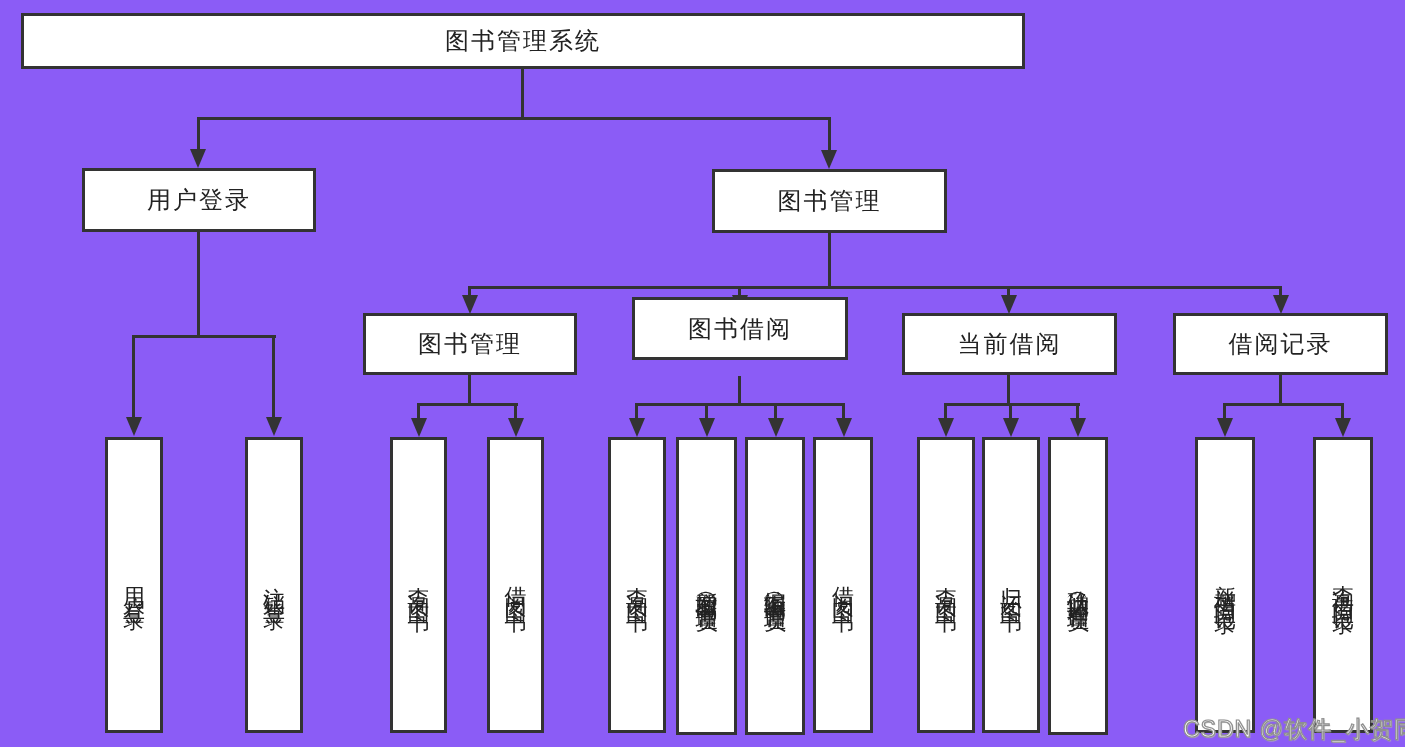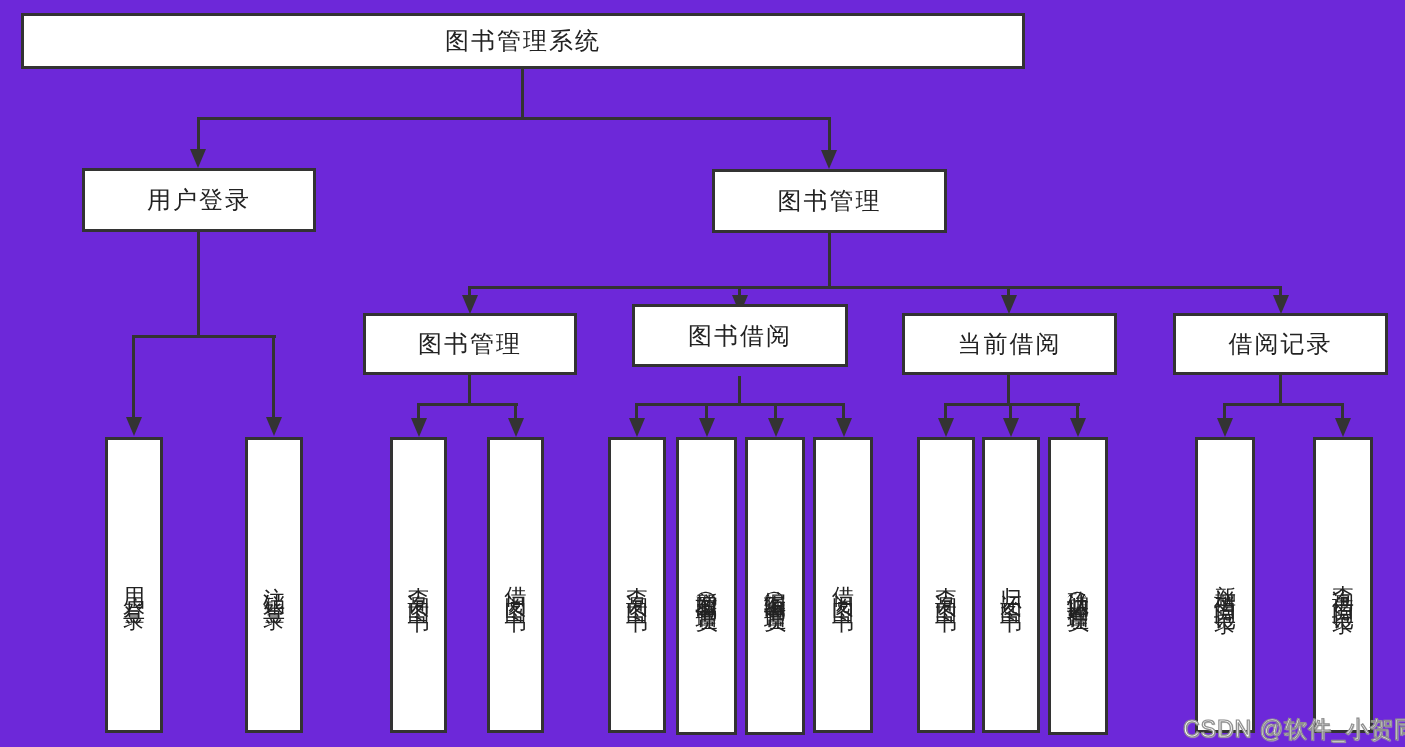--- a/index.html
+++ b/index.html
@@ -1,17 +1,17 @@
 <!DOCTYPE html>
 <html><head>
 <meta charset="utf-8">
 <style>
   html,body{margin:0;padding:0;background:#ffffff;}
   #canvas{
-    position:relative;width:1405px;height:747px;background:#6d28d9;overflow:hidden;
+    position:relative;width:1405px;height:747px;background:#8b5cf6;overflow:hidden;
     font-family:"Liberation Sans","DejaVu Sans",sans-serif;color:#222222;
   }
   .box{
     position:absolute;box-sizing:border-box;border:3px solid #333333;background:#ffffff;
     display:flex;align-items:center;justify-content:center;
     font-size:24px;letter-spacing:2px;color:#222222;
   }
   .vbox{
     position:absolute;box-sizing:border-box;border:3px solid #333333;background:#ffffff;
     display:flex;align-items:center;justify-content:center;
@@ -71,21 +71,21 @@
   <div class="vline" style="left:738px;top:286px;width:3px;height:10px;"></div>
   <div class="arrow" style="left:732px;top:295px;"></div>
   <div class="vline" style="left:1007px;top:286px;width:3px;height:10px;"></div>
   <div class="arrow" style="left:1001px;top:295px;"></div>
   <div class="vline" style="left:1279px;top:286px;width:3px;height:10px;"></div>
   <div class="arrow" style="left:1273px;top:295px;"></div>
 
   <div class="box" style="left:363px;top:313px;width:214px;height:62px;">
     <span>图书管理</span>
   </div>
-  <div class="box" style="left:632px;top:304px;width:216px;height:63px;">
+  <div class="box" style="left:632px;top:297px;width:216px;height:63px;">
     <span>图书借阅</span>
   </div>
   <div class="box" style="left:902px;top:313px;width:215px;height:62px;">
     <span>当前借阅</span>
   </div>
   <div class="box" style="left:1173px;top:313px;width:215px;height:62px;">
     <span>借阅记录</span>
   </div>
 
   <div class="vline" style="left:468px;top:375px;width:3px;height:31px;"></div>

